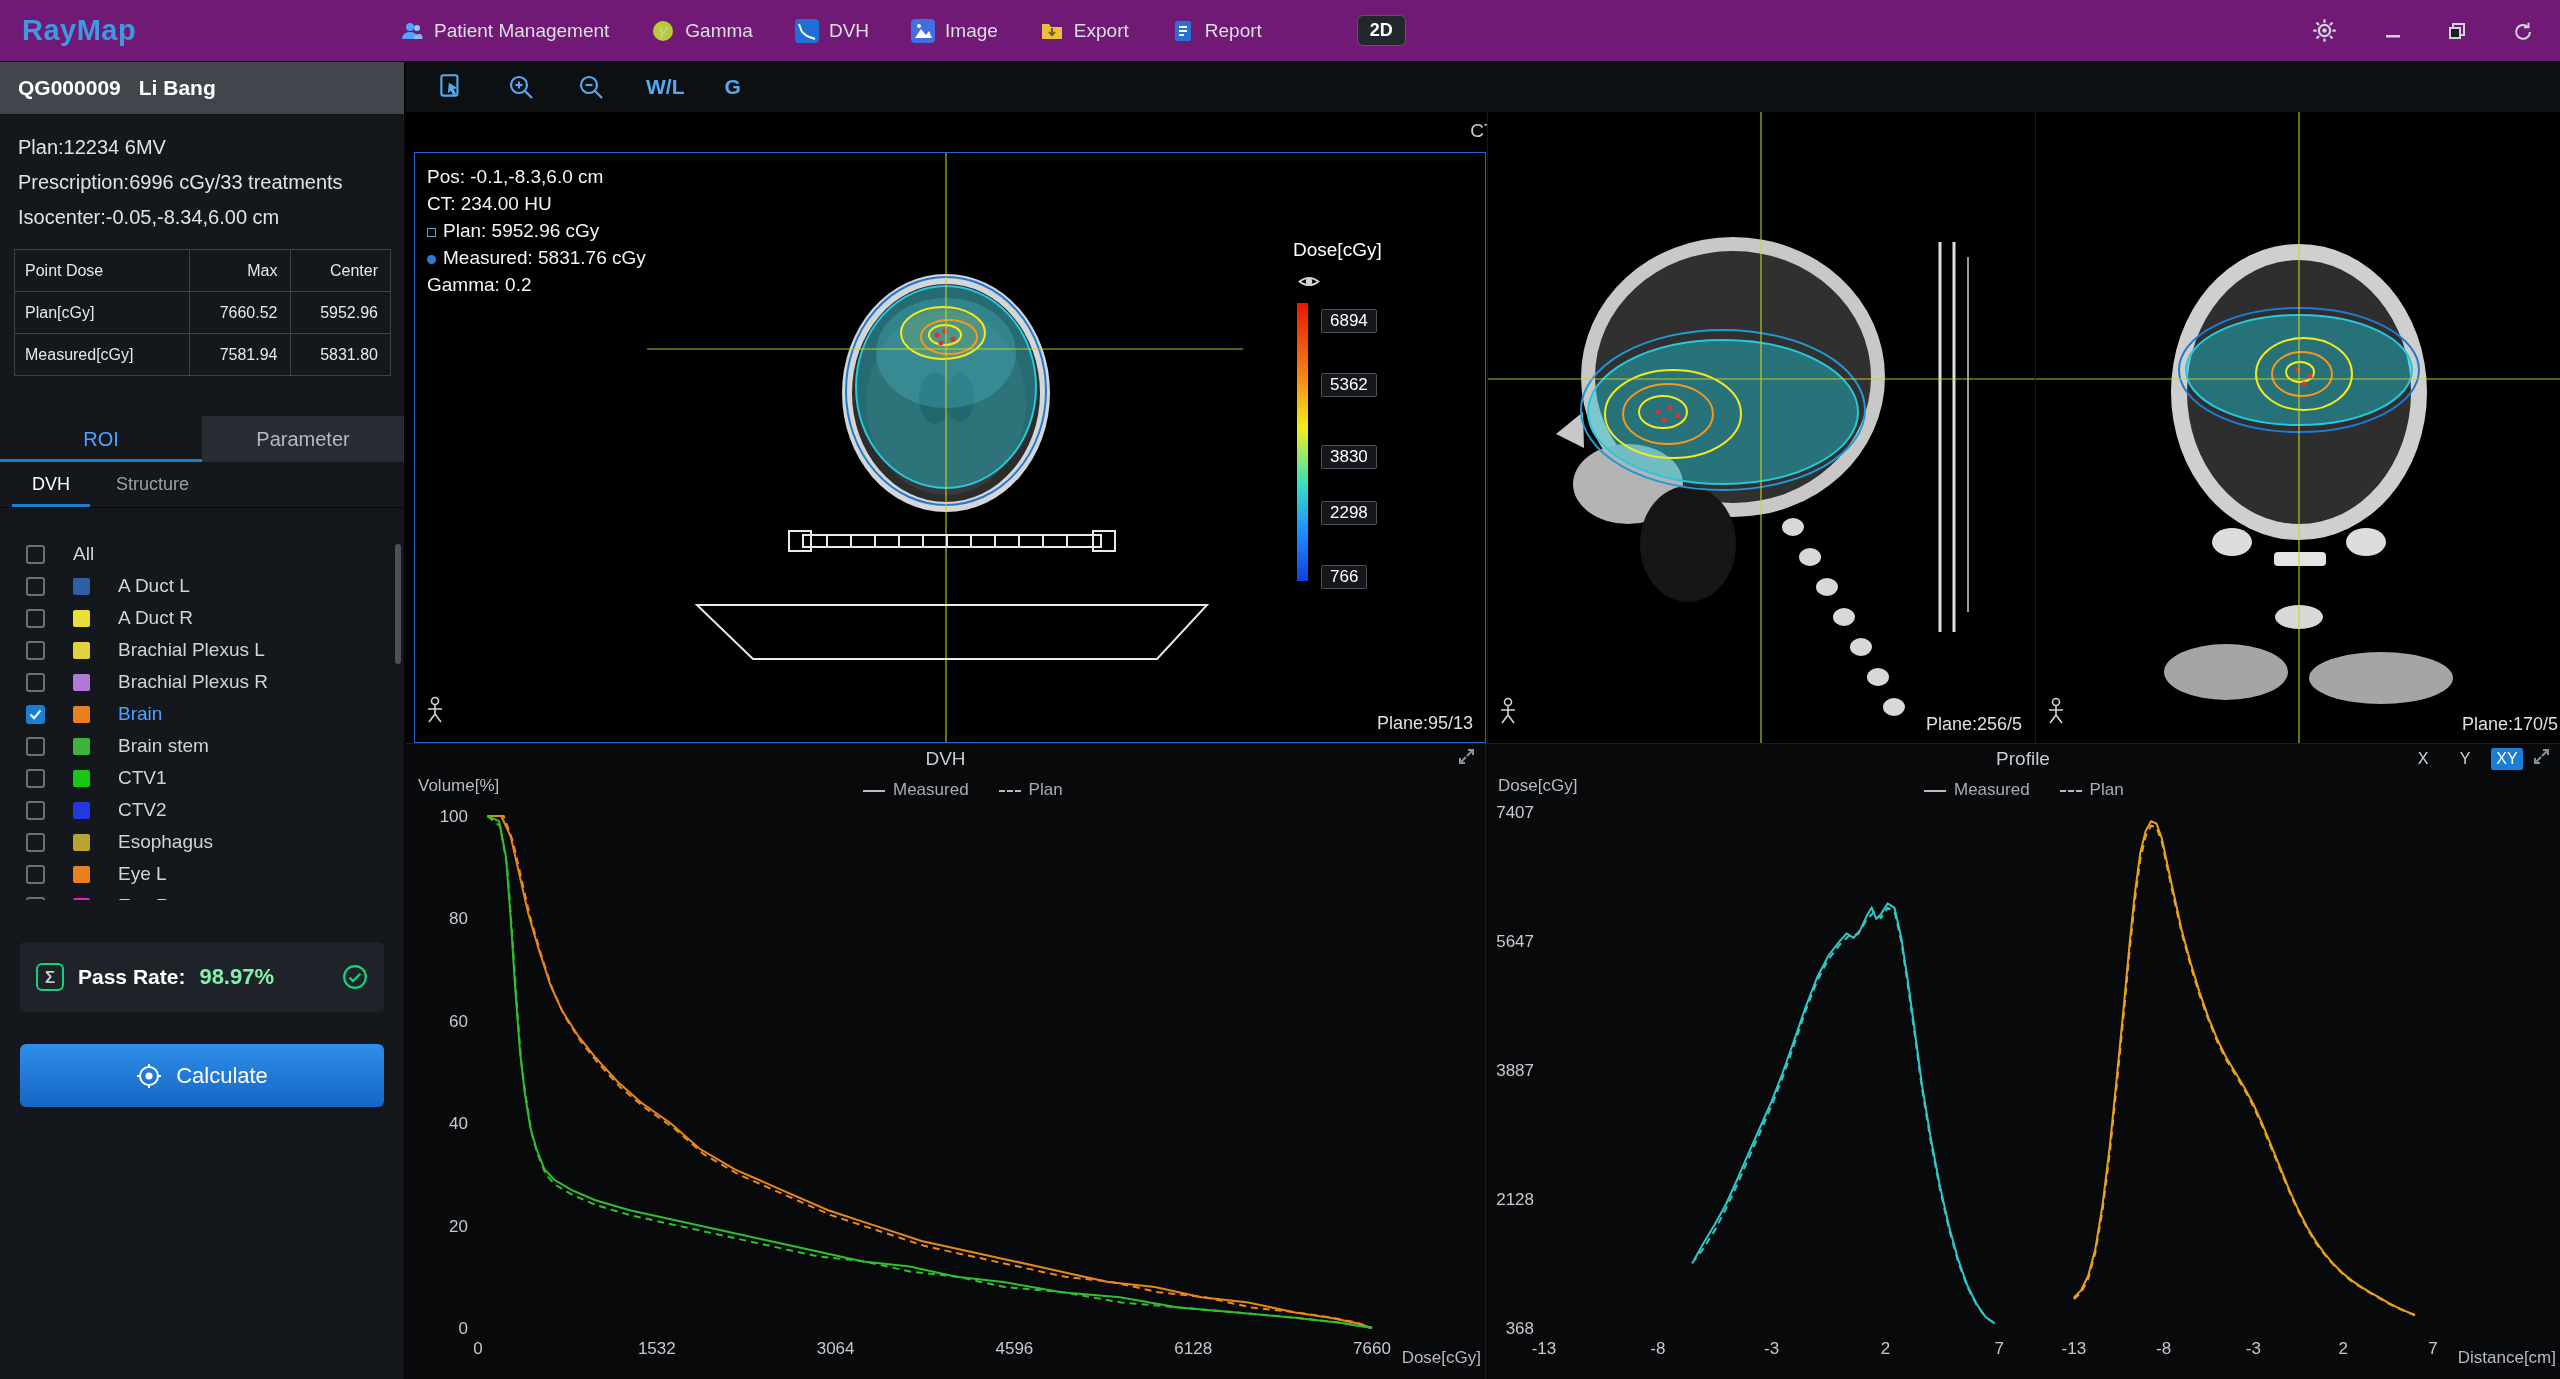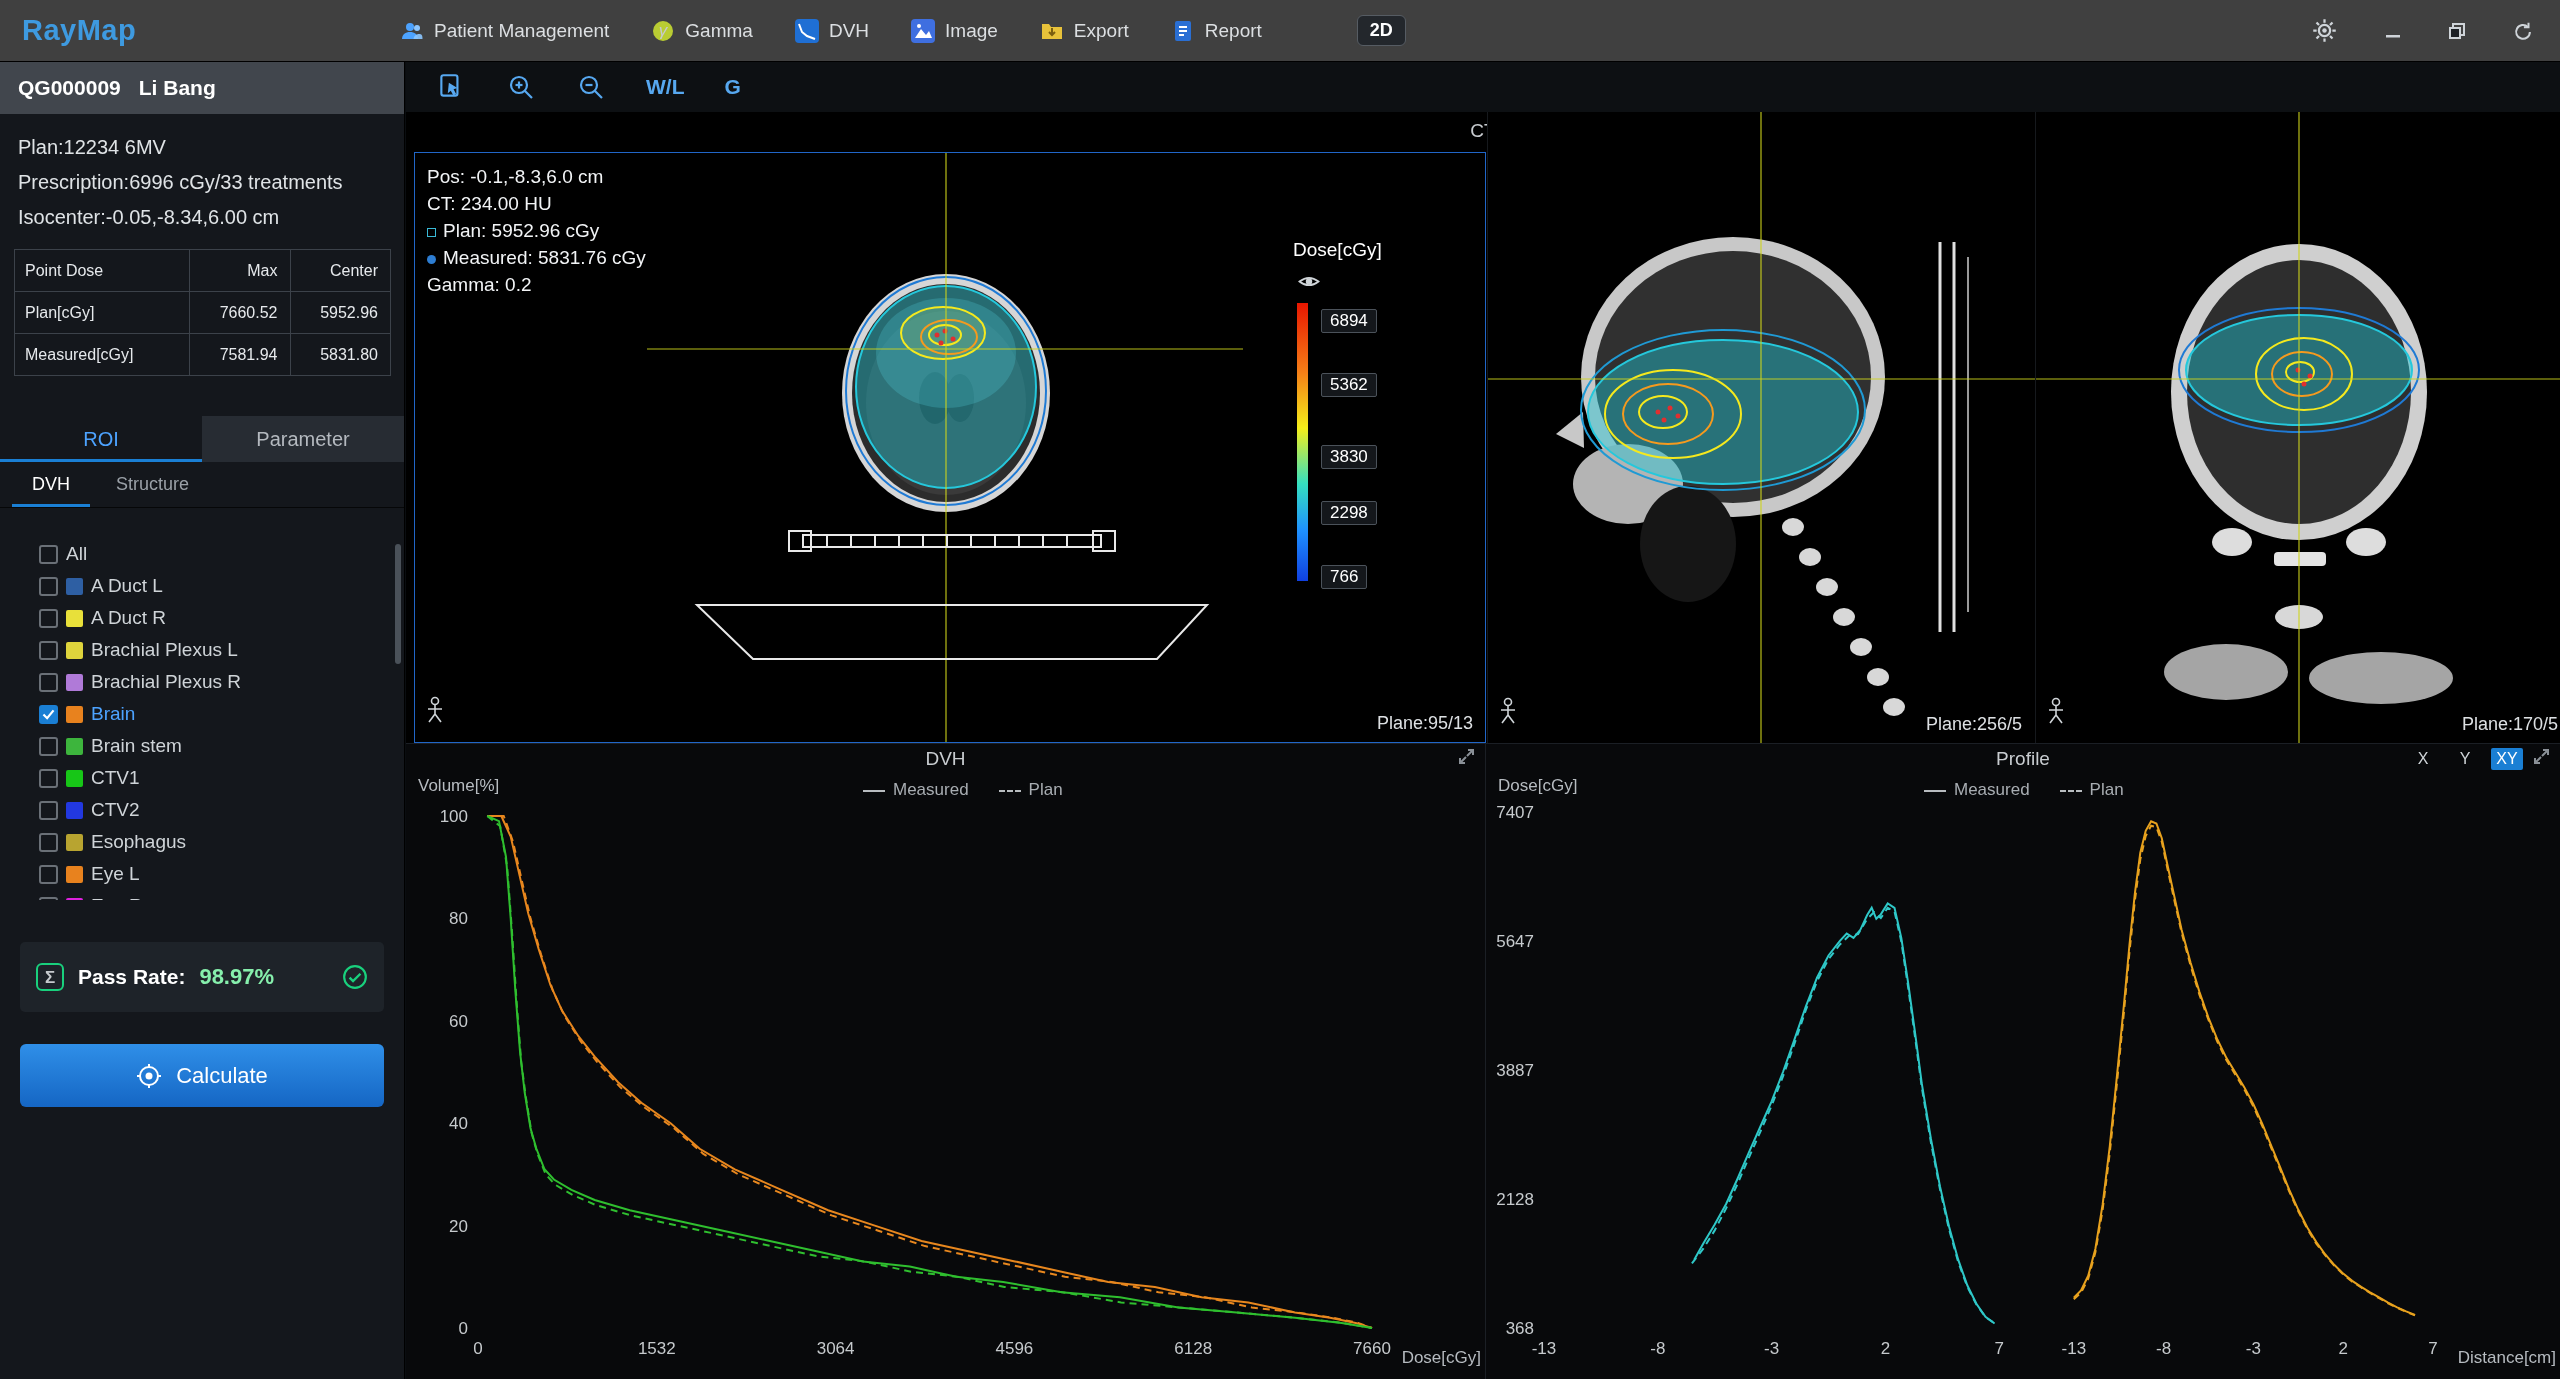--- a/index.html
+++ b/index.html
@@ -1,19 +1,19 @@
 <!DOCTYPE html>
 <html><head>
 <meta charset="utf-8">
 <style>
 *{margin:0;padding:0;box-sizing:border-box}
 html,body{width:2560px;height:1379px}
 body{background:#0a0d10;font-family:"Liberation Sans",sans-serif;color:#e0e3e6;position:relative;overflow:hidden}
 
-#topbar{position:absolute;left:0;top:0;width:2560px;height:62px;background:#404040;display:flex;align-items:center;border-bottom:1px solid #000}
+#topbar{position:absolute;left:0;top:0;width:2560px;height:62px;background:#701a75;display:flex;align-items:center;border-bottom:1px solid #000}
 .brand{width:400px;padding-left:22px;font-size:29px;font-weight:bold;color:#3e9ae0;letter-spacing:.5px}
 #topnav{display:flex;align-items:center;gap:42px}
 .nav-item{display:flex;align-items:center;gap:10px;font-size:19px;color:#dcdfe2;cursor:pointer}
 .mode2d{margin-left:95px;padding:4px 12px;background:#23272c;border:1px solid #565c63;color:#fff;font-weight:bold;font-size:18px;border-radius:6px;cursor:pointer}
 .tb-right{margin-left:auto;display:flex;align-items:center;gap:46px;padding-right:26px}
 .tb-ic{cursor:pointer;display:flex;align-items:center}
 
 #sidebar{position:absolute;left:0;top:62px;width:405px;height:1317px;background:#14171c;border-right:1px solid #000}
 .patient-header{height:52px;background:#41464d;display:flex;align-items:center;gap:18px;padding-left:18px;font-size:21px;font-weight:bold;color:#fff}
 .plan-info{padding:16px 18px 4px;font-size:20px;color:#dfe3e6;line-height:35px}
@@ -21,21 +21,21 @@
 .pointdose td{border:1px solid #3c424a;height:42px}
 .pointdose td.lbl{text-align:left;padding-left:10px;width:175px}
 .pointdose td.num{text-align:right;padding-right:12px}
 .tabs{margin-top:40px;height:46px;display:flex}
 .tab{flex:1;display:flex;align-items:center;justify-content:center;font-size:20px;background:#272c33;color:#b4b9bf;cursor:pointer}
 .tab.active{background:#14171c;color:#4da3ff;box-shadow:inset 0 -3px 0 #1a7fd4}
 .subtabs{height:46px;display:flex;align-items:stretch;padding-left:12px;gap:6px;border-bottom:1px solid #060708}
 .subtab{display:flex;align-items:center;padding:0 20px;font-size:18px;color:#9aa0a7;cursor:pointer}
 .subtab.active{color:#fff;box-shadow:inset 0 -3px 0 #1a7fd4}
 #roi-list{position:relative;height:392px;padding-top:30px;overflow:hidden}
-.roi-row{height:32px;display:flex;align-items:center;gap:8px;padding-left:39px;font-size:19px;color:#cfd4d8;cursor:pointer}
+.roi-row{height:32px;display:flex;align-items:center;gap:28px;padding-left:26px;font-size:19px;color:#cfd4d8;cursor:pointer}
 .cb{width:19px;height:19px;border:2px solid #6a7077;border-radius:3px;flex:none;display:flex;align-items:center;justify-content:center}
 .cb.checked{background:#1a7fd4;border-color:#1a7fd4}
 .swatch{width:17px;height:17px;border-radius:2px;flex:none}
 #roi-scroll{position:absolute;right:3px;top:36px;width:6px;height:120px;background:#4a5159;border-radius:3px;cursor:pointer}
 .pass-card{margin:42px 20px 0;height:70px;background:#1e2329;border-radius:5px;display:flex;align-items:center;gap:14px;padding:0 16px}
 .pass-label{font-size:21px;font-weight:bold;color:#fff}
 .pass-value{font-size:22px;font-weight:bold;color:#86efac}
 .pass-card .spacer{flex:1}
 .calc-btn{margin:32px 20px 0;height:63px;border-radius:6px;background:linear-gradient(#2f8fe8,#1566c4);display:flex;align-items:center;justify-content:center;gap:14px;font-size:22px;color:#fff;cursor:pointer}
 

